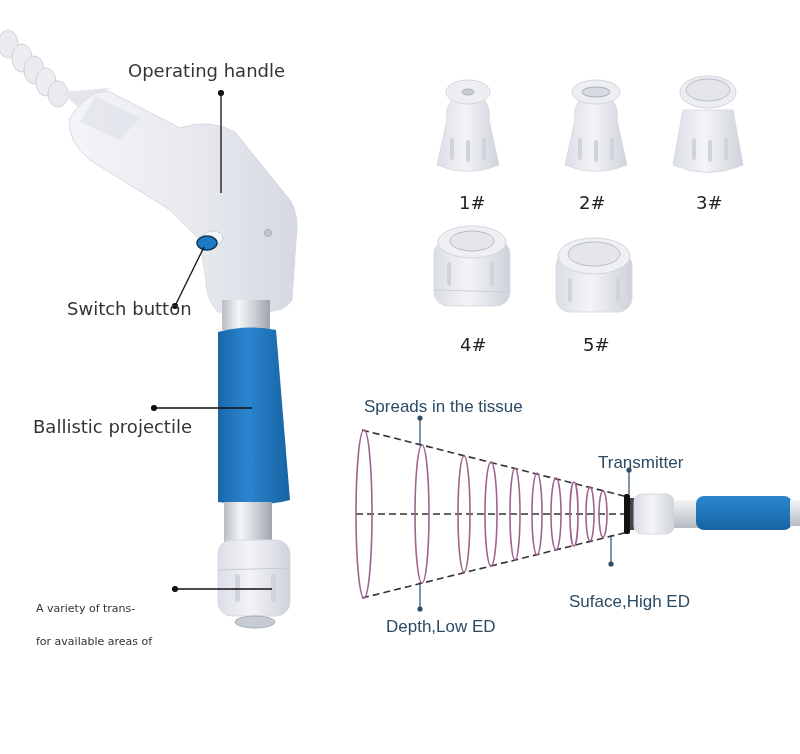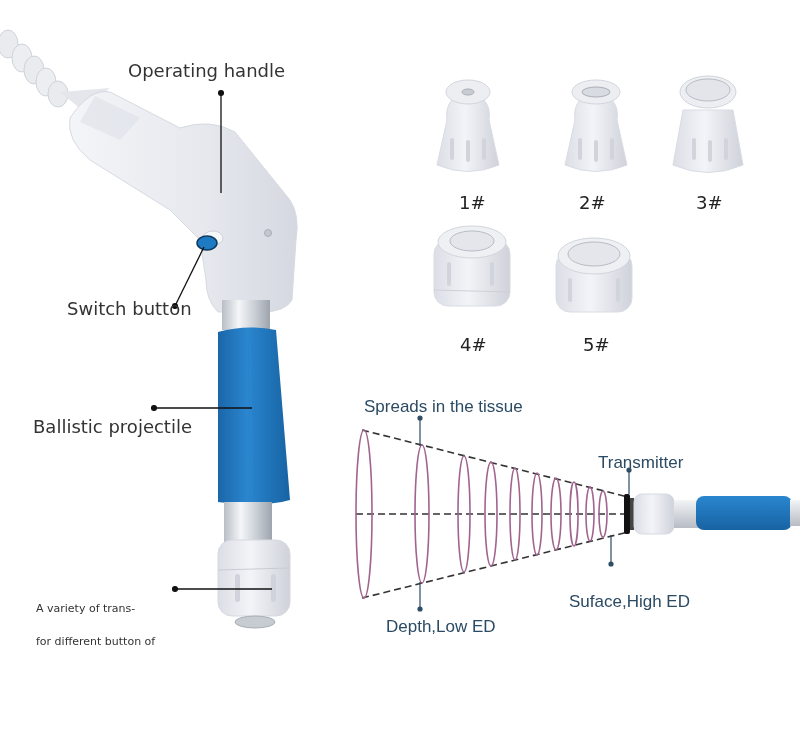--- a/index.html
+++ b/index.html
@@ -176,21 +176,21 @@
     <rect x="790" y="500" width="10" height="26" fill="url(#metalGradH)"></rect>
   </g>
 </svg>
 
 <div class="lbl lbl-main" style="left:128px; top:60px;">Operating handle</div>
 <div class="lbl lbl-main" style="left:67px; top:298px;">Switch button</div>
 <div class="lbl lbl-main" style="left:33px; top:416px;">Ballistic projectile</div>
 
 <div class="para">
   <div>A variety of trans-</div>
-  <div>for different button of</div>
+  <div>for available areas of</div>
 </div>
 
 <div class="lbl lbl-num" style="left:459px; top:192px;">1#</div>
 <div class="lbl lbl-num" style="left:579px; top:192px;">2#</div>
 <div class="lbl lbl-num" style="left:696px; top:192px;">3#</div>
 <div class="lbl lbl-num" style="left:460px; top:334px;">4#</div>
 <div class="lbl lbl-num" style="left:583px; top:334px;">5#</div>
 
 <div class="lbl lbl-diag" style="left:364px; top:397px;">Spreads in the tissue</div>
 <div class="lbl lbl-diag" style="left:598px; top:453px;">Transmitter</div>

